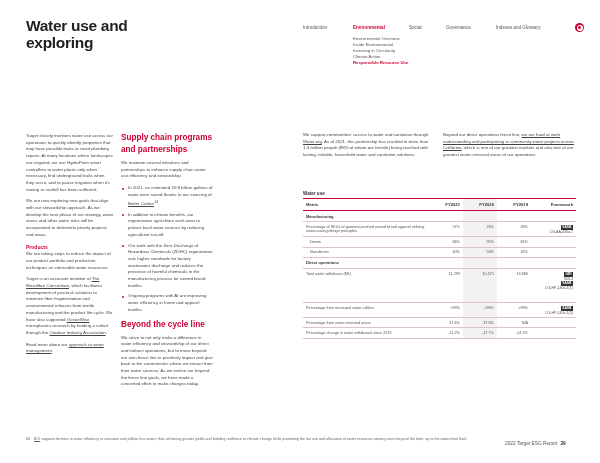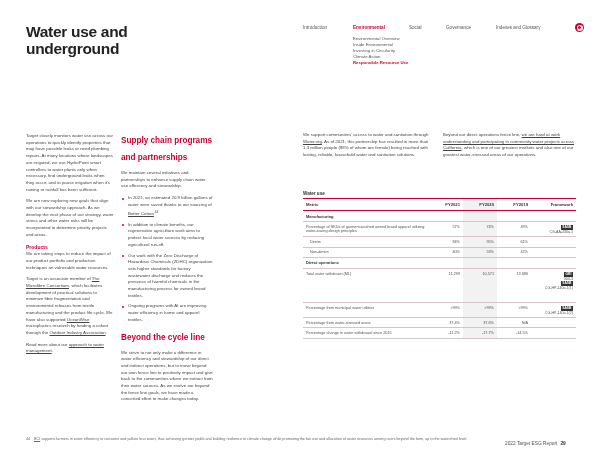--- a/index.html
+++ b/index.html
@@ -1,30 +1,30 @@
 <!DOCTYPE html>
 <html><head>
 <meta charset="utf-8">
 <style>
   * { box-sizing: border-box; margin: 0; padding: 0; }
   html, body { width: 600px; height: 463px; background: #ffffff; overflow: hidden; }
   body { font-family: "Liberation Sans", sans-serif; color: #333; position: relative; }
-  .title { position: absolute; left: 26px; top: 23px; font-size: 15.5px; line-height: 17px; font-weight: bold; color: #222; letter-spacing: -0.3px; width: 140px; }
+  .title { position: absolute; left: 26px; top: 17px; font-size: 15.5px; line-height: 17px; font-weight: bold; color: #222; letter-spacing: -0.3px; width: 140px; }
   .nav { position: absolute; top: 25px; left: 303px; font-size: 4.6px; color: #555; }
   .nav span { position: absolute; white-space: nowrap; }
   .nav .active { color: #cc0033; font-weight: bold; }
   .subnav { position: absolute; left: 353px; top: 36px; font-size: 4.3px; line-height: 6.1px; color: #555; }
   .subnav div { white-space: nowrap; }
   .subnav .active { color: #cc0033; font-weight: bold; }
   .logo { position: absolute; left: 575px; top: 23px; width: 9px; height: 9px; border-radius: 50%; background: #cc0033; }
   .logo::before { content:""; position:absolute; left:1.5px; top:1.5px; width:6px; height:6px; border-radius:50%; background:#fff; }
   .logo::after { content:""; position:absolute; left:3px; top:3px; width:3px; height:3px; border-radius:50%; background:#cc0033; }
   .col { position: absolute; font-size: 4.4px; line-height: 6.7px; color: #444; }
   .col p { margin-bottom: 5px; }
-  .col h3 { color: #cc0033; font-size: 8.2px; line-height: 17px; font-weight: bold; margin-bottom: 4px; }
+  .col h3 { color: #cc0033; font-size: 8.2px; line-height: 12px; font-weight: bold; margin-bottom: 4px; }
   .col h4 { color: #cc0033; font-size: 5px; font-weight: bold; margin-bottom: 1px; }
   .u { text-decoration: underline; }
   .col ul { list-style: none; margin-bottom: 5px; }
   .col li { position: relative; padding-left: 7px; margin-bottom: 4px; }
   .col li::before { content:""; position:absolute; left:1px; top:2.4px; width:2.2px; height:2.2px; border-radius:50%; background:#cc0033; }
   .tbl-label { position: absolute; left: 303px; top: 191px; font-size: 4.6px; font-weight: bold; color: #333; }
   table { position: absolute; left: 303px; top: 198px; width: 273px; border-collapse: collapse; font-size: 3.8px; color: #555; border-top: 1px solid #cc0033; }
   th { text-align: left; font-weight: bold; font-size: 4.2px; padding: 3px 3px; color: #333; border-bottom: 1px solid #cc0033; }
   td { padding: 2.6px 3px; vertical-align: top; border-bottom: 0.5px solid #d8c4c8; }
   td.num, th.num { text-align: right; }
@@ -37,21 +37,21 @@
   .footnote .mark { position: absolute; left: 0; }
   .footnote .txt { margin-left: 8px; display:block; }
   .footer { position: absolute; left: 505px; top: 441px; font-size: 4.8px; color: #555; white-space: nowrap; }
   .footer b { color: #333; margin-left: 3px; }
 </style>
 </head>
 <body>
 
 <div class="title">
   <div>Water use and</div>
-  <div>underground</div>
+  <div>exploring</div>
 </div>
 
 <div class="nav">
   <span style="left:0">Introduction</span>
   <span style="left:50px" class="active">Environmental</span>
   <span style="left:106px">Social</span>
   <span style="left:143px">Governance</span>
   <span style="left:193px">Indexes and Glossary</span>
 </div>
 <div class="subnav">

